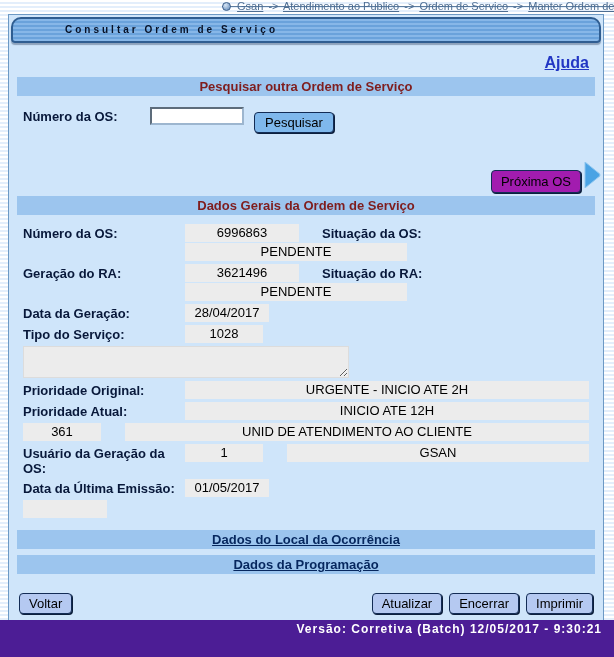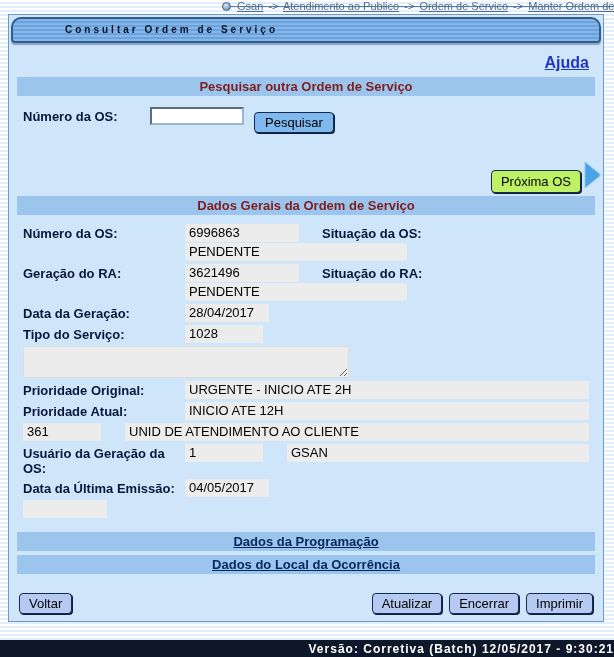--- a/index.html
+++ b/index.html
@@ -39,29 +39,29 @@
   .search-body{padding:9px 0 10px 6px;display:flex;align-items:center;height:41px;}
   .field-label{font-weight:bold;font-size:13px;color:#08183a;}
   .search-label{width:127px;flex:0 0 127px;}
   .search-input{width:94px;height:18px;border:2px inset #9db6cf;background:#fff;
     font-size:13px;font-family:inherit;padding:0 2px;}
   .btn{font-family:inherit;font-size:13px;color:#000;border:1px solid #132c55;
     box-shadow:1px 1px 0 #0d1f3c;padding:2px 10px;cursor:pointer;border-radius:4px;margin-top:13px;}
   .btn-pesquisar{background:#7fb8ec;margin-left:10px;}
 
   .next-row{margin:25px 2px 0 0;display:flex;justify-content:flex-end;align-items:center;height:26px;}
-  .btn-next{background:#bef264;padding:3px 9px;}
+  .btn-next{background:#a21caf;padding:3px 9px;}
   .next-arrow{width:17px;height:26px;margin-left:3px;flex:0 0 17px;}
 
   .gen-rows{padding:6px 0 8px;}
   .row{display:flex;align-items:flex-start;padding:0 6px;margin-top:3px;}
   .row-label{width:162px;flex:0 0 162px;font-weight:bold;font-size:13px;
     color:#08183a;padding-top:2px;line-height:15px;}
   .vbox{background:#ececec;height:18px;line-height:18px;font-size:13px;color:#000;
-    padding:0 4px;white-space:nowrap;overflow:hidden;}
+    padding:0 4px;white-space:nowrap;overflow:hidden;text-align:center;}
   .stack{display:flex;flex-direction:column;flex:1;}
   .line{display:flex;align-items:center;}
   .line + .line{margin-top:1px;}
   .w114{width:114px;flex:0 0 114px;} .w222{width:222px;flex:0 0 222px;}
   .w84{width:84px;flex:0 0 84px;}  .w78{width:78px;flex:0 0 78px;}
   .w92{width:92px;flex:0 0 92px;}
   .fill{flex:1;}
   .status-label{margin-left:23px;}
   .atual-label{margin-left:40px;}
   .atual-box{margin-left:22px;}
@@ -72,23 +72,23 @@
   .link-bar{margin:4px auto 0;width:578px;background:#9cc5ee;text-align:center;
     padding:2px 0;font-size:13px;height:19px;}
   .link-bar.first{margin-top:6px;}
   .link-bar a{font-weight:bold;color:#06275e;text-decoration:underline;cursor:pointer;}
 
   .actions{margin:6px 10px 0;display:flex;align-items:center;}
   .actions .spacer{flex:1;}
   .btn-bottom{background:#b5c9f1;padding:2px 9px;margin-left:7px;}
   .btn-voltar{margin-left:0;}
 
-  .footer{position:absolute;left:0;bottom:0;width:614px;height:17px;background:#0f172a;
+  .footer{position:absolute;left:0;bottom:0;width:614px;height:37px;background:#4c1d95;
     color:#fff;font-size:12px;font-weight:bold;text-align:right;line-height:19px;
-    letter-spacing:1px;padding-right:0;}
+    letter-spacing:1px;padding-right:12px;}
 </style>
 </head>
 <body>
 
 <div class="breadcrumb">
   <span class="bc-icon"></span>
   <a>Gsan</a>
   <span class="bc-sep">-&gt;</span>
   <a>Atendimento ao Publico</a>
   <span class="bc-sep">-&gt;</span>
@@ -186,35 +186,35 @@
       </div>
 
       <div class="row">
         <span class="row-label">Usuário da Geração da OS:</span>
         <span class="vbox w78">1</span>
         <span class="vbox fill desc-box">GSAN</span>
       </div>
 
       <div class="row">
         <span class="row-label">Data da Última Emissão:</span>
-        <span class="vbox w84">04/05/2017</span>
+        <span class="vbox w84">01/05/2017</span>
       </div>
 
       <div class="row">
         <span class="vbox w84"></span>
       </div>
 
     </div>
   </div>
 
+  <div class="link-bar">
+    <a>Dados do Local da Ocorrência</a>
+  </div>
   <div class="link-bar first">
     <a>Dados da Programação</a>
-  </div>
-  <div class="link-bar">
-    <a>Dados do Local da Ocorrência</a>
   </div>
 
   <div class="actions">
     <button class="btn btn-bottom btn-voltar">Voltar</button>
     <span class="spacer"></span>
     <button class="btn btn-bottom">Atualizar</button>
     <button class="btn btn-bottom">Encerrar</button>
     <button class="btn btn-bottom">Imprimir</button>
   </div>
 

